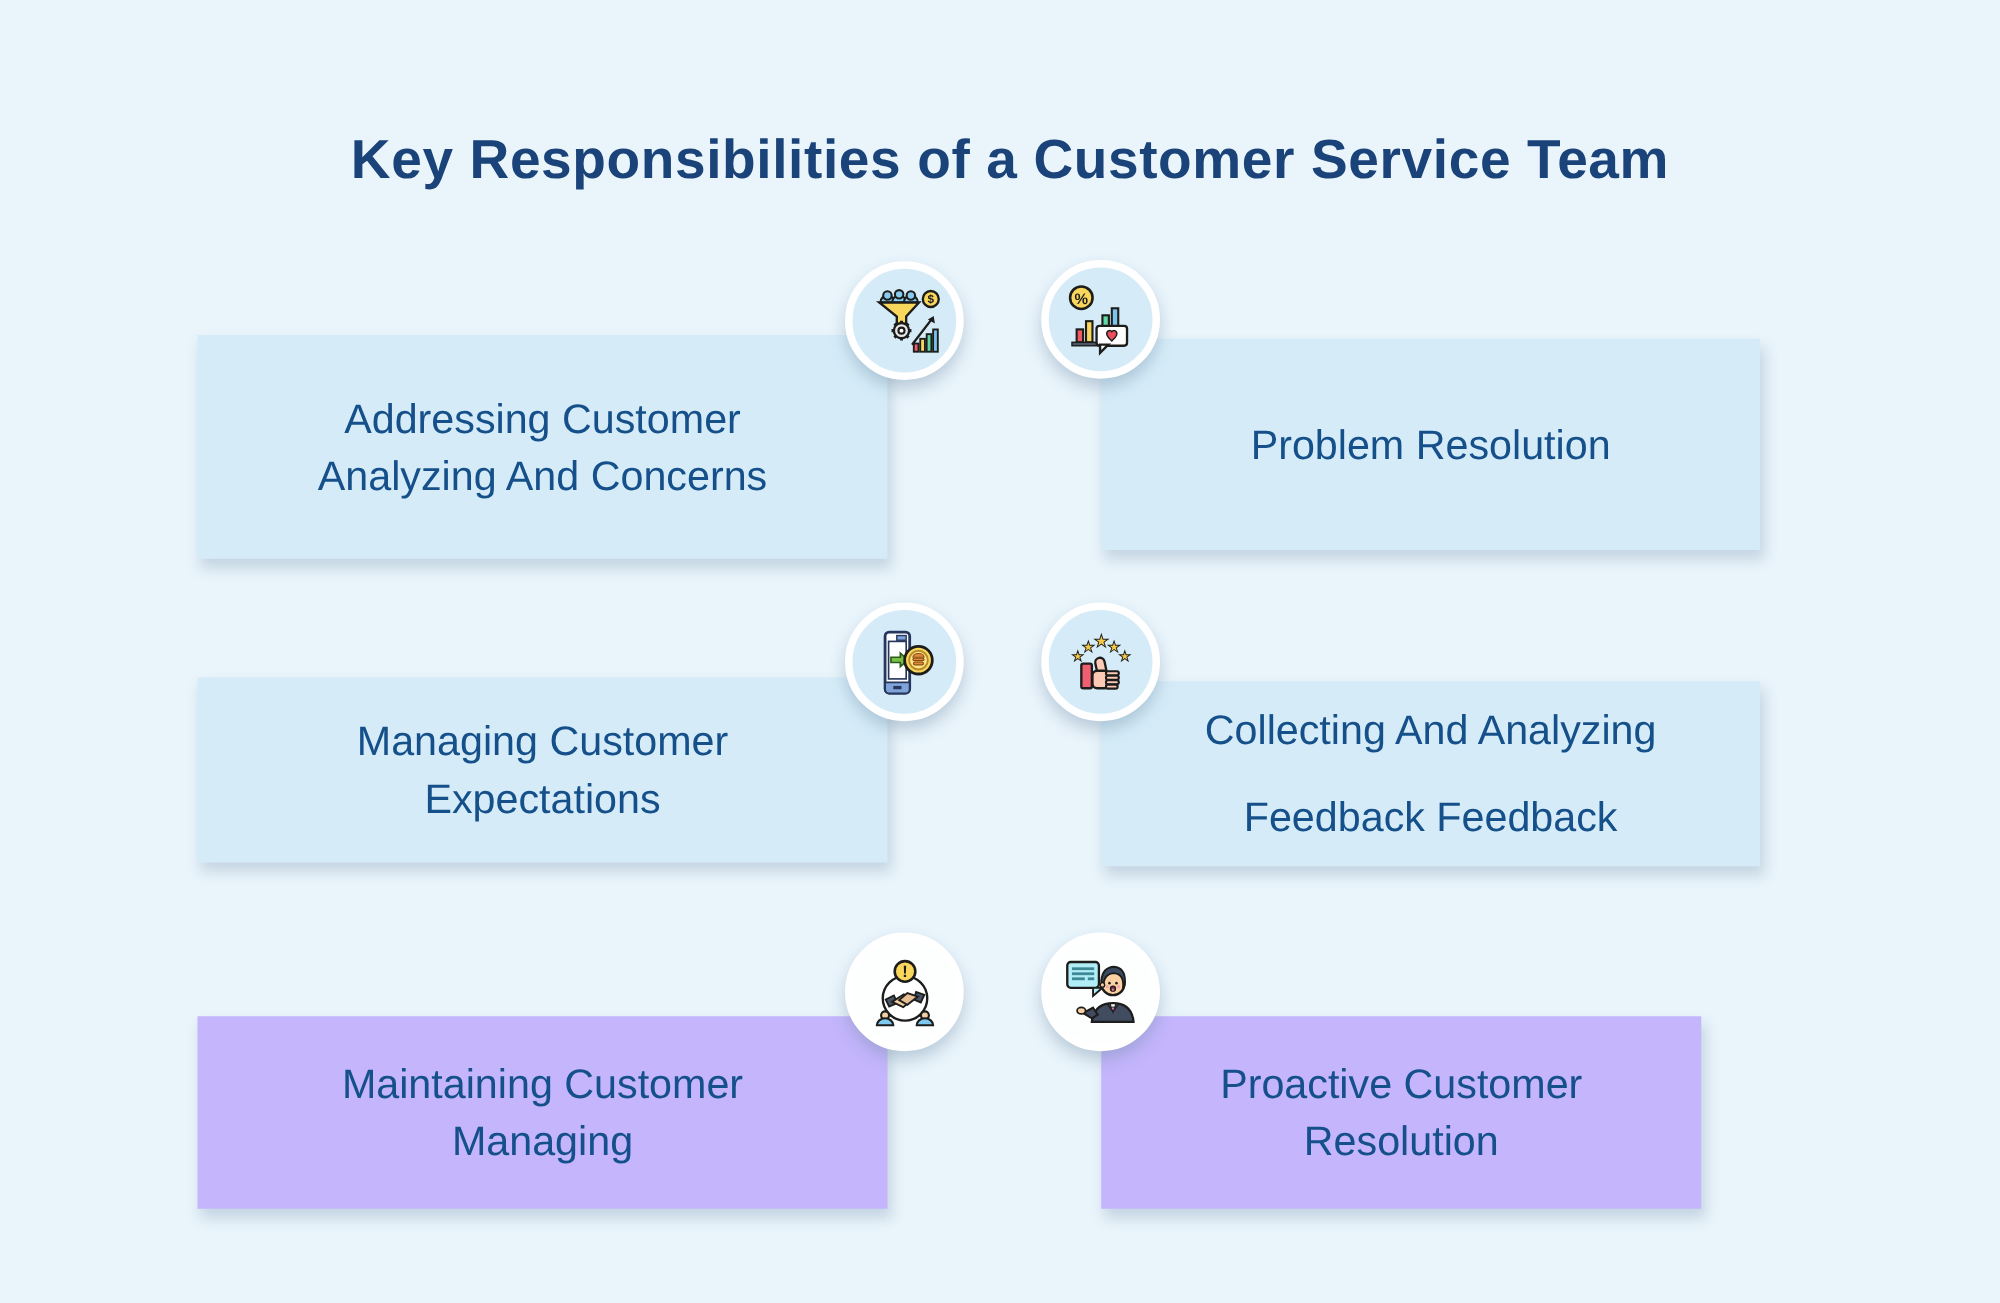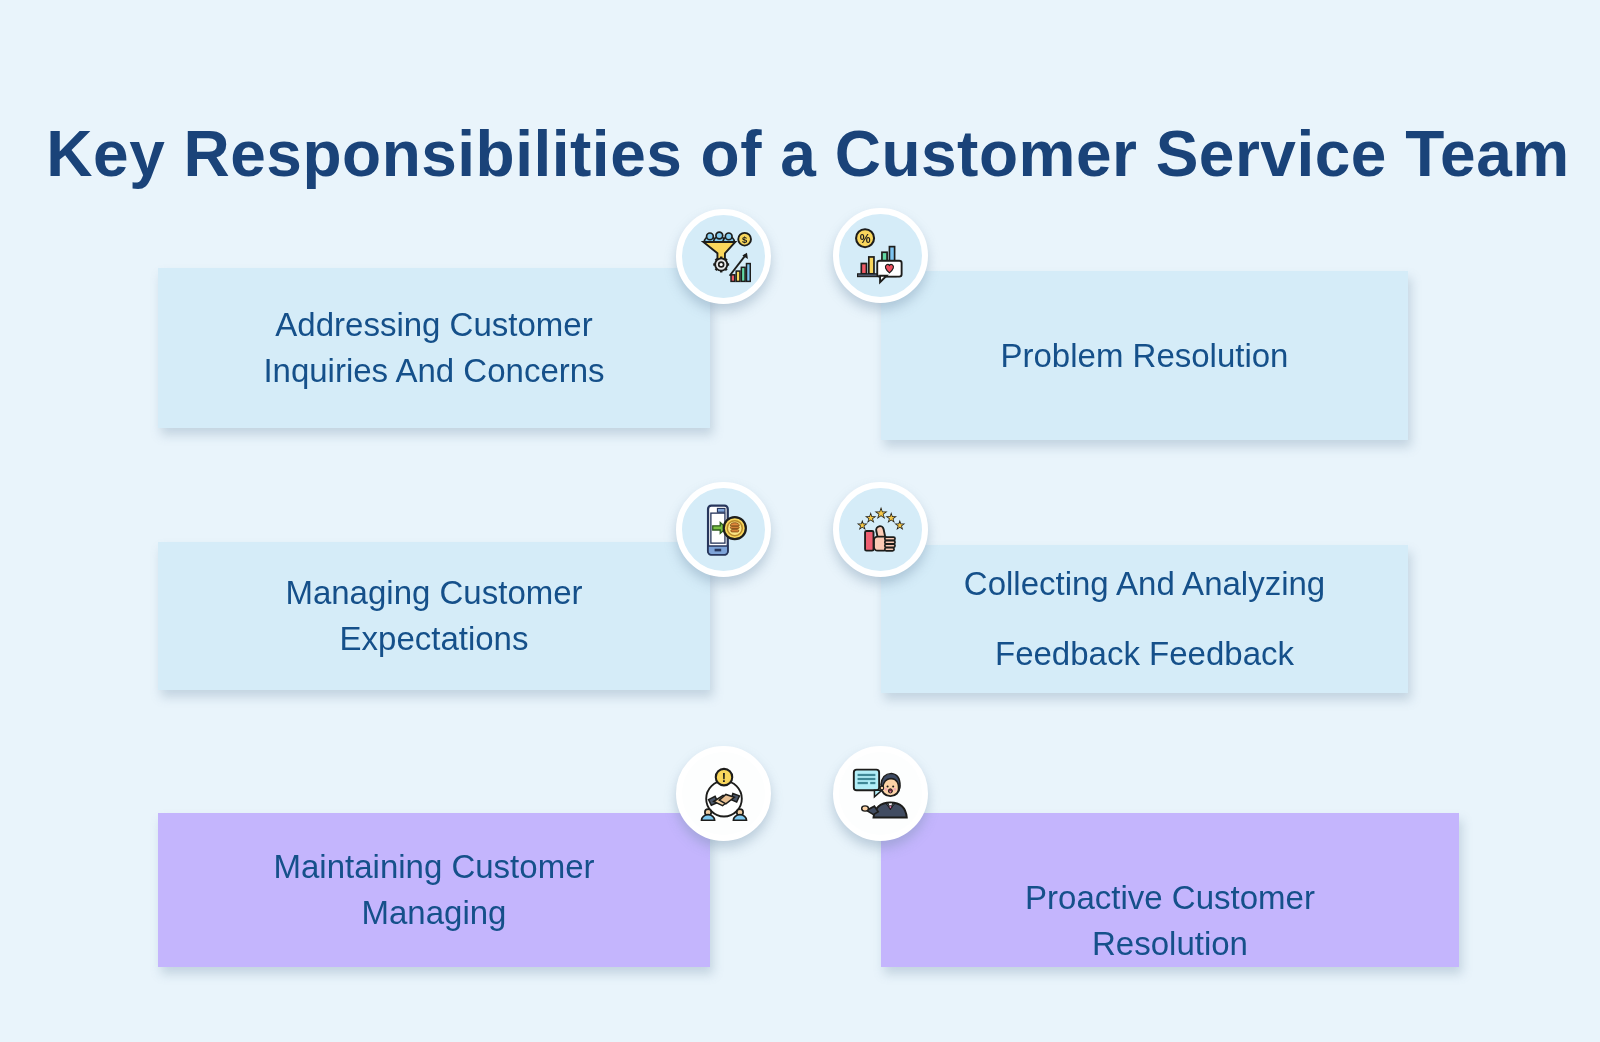--- a/index.html
+++ b/index.html
@@ -7,21 +7,21 @@
   .canvas{
     position:relative;
     width:1600px;height:1042px;
     background:#e9f4fb;
     overflow:hidden;
   }
   .title{
     position:absolute;
     top:74px;left:16px;right:0;
     text-align:center;
-    font-size:64px;
+    font-size:44px;
     font-weight:700;
     letter-spacing:.5px;
     color:#1a4379;
   }
   .card{
     position:absolute;
     display:flex;flex-direction:column;
     align-items:center;justify-content:center;
     box-shadow:3px 7px 10px rgba(110,140,165,.30);
   }
@@ -40,43 +40,43 @@
     border-radius:50%;
     border:6px solid #ffffff;
     box-sizing:border-box;
     display:flex;align-items:center;justify-content:center;
     box-shadow:0 7px 12px rgba(110,140,165,.38);
   }
   .badge.blue{background:#d5ecf8;}
   .badge.white{background:#fdfefe;}
   .badge svg{width:60px;height:60px;}
   
-  .card1{left:158px;top:268px;width:552px;height:160px;}
+  .card1{left:158px;top:268px;width:552px;height:179px;}
   .card2{left:881px;top:271px;width:527px;height:169px;}
   .card3{left:158px;top:542px;width:552px;height:148px;}
   .card4{left:881px;top:545px;width:527px;height:148px;gap:24px;}
   .card5{left:158px;top:813px;width:552px;height:154px;}
-  .card6{left:881px;top:813px;width:578px;height:154px;justify-content:flex-end;}
+  .card6{left:881px;top:813px;width:480px;height:154px;}
   .b1{left:676px;top:209px;}
   .b2{left:833px;top:208px;}
   .b3{left:676px;top:482px;}
   .b4{left:833px;top:482px;}
   .b5{left:676px;top:746px;}
   .b6{left:833px;top:746px;}
 </style>
 </head>
 <body>
 
 <div class="canvas">
 
   <h1 class="title">Key Responsibilities of a Customer Service Team</h1>
 
   <div class="card blue card1">
     <div class="card-line">Addressing Customer</div>
-    <div class="card-line">Inquiries And Concerns</div>
+    <div class="card-line">Analyzing And Concerns</div>
   </div>
   <div class="card blue card2">
     <div class="card-line">Problem Resolution</div>
   </div>
 
   <div class="card blue card3">
     <div class="card-line">Managing Customer</div>
     <div class="card-line">Expectations</div>
   </div>
   <div class="card blue card4">

